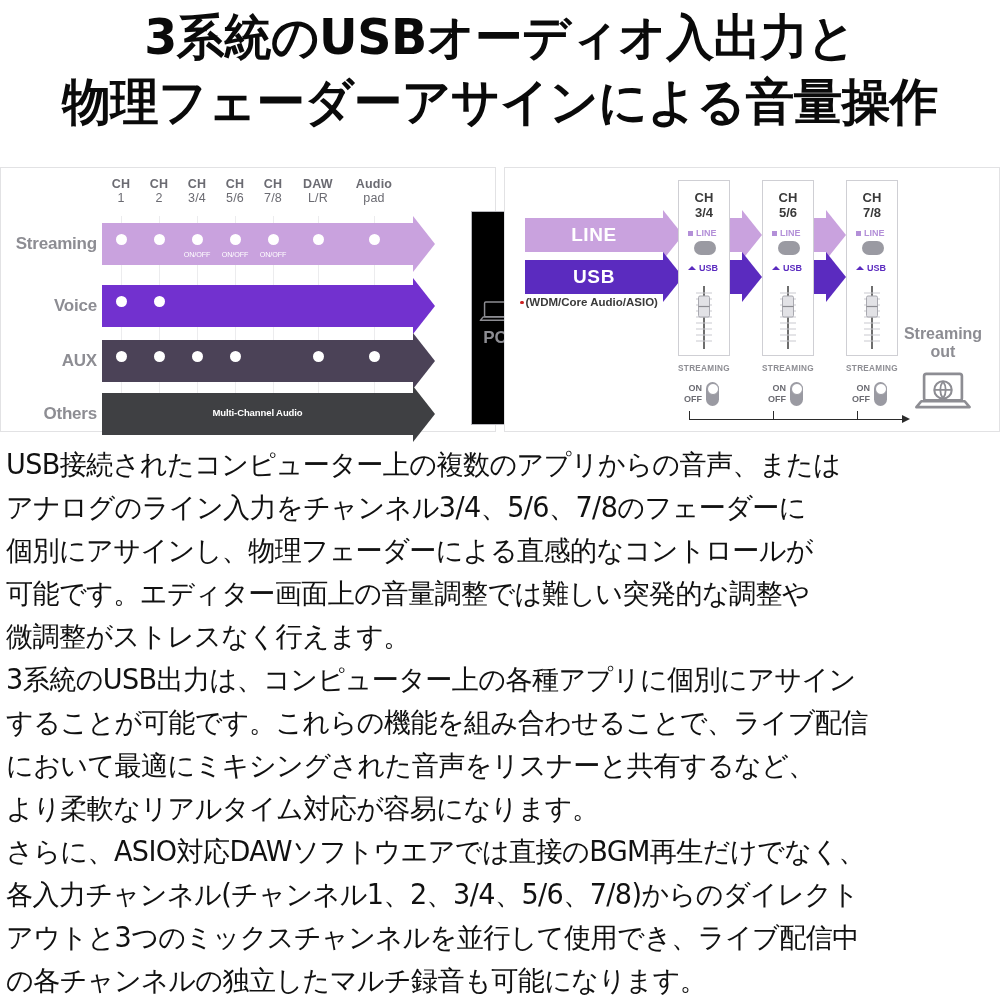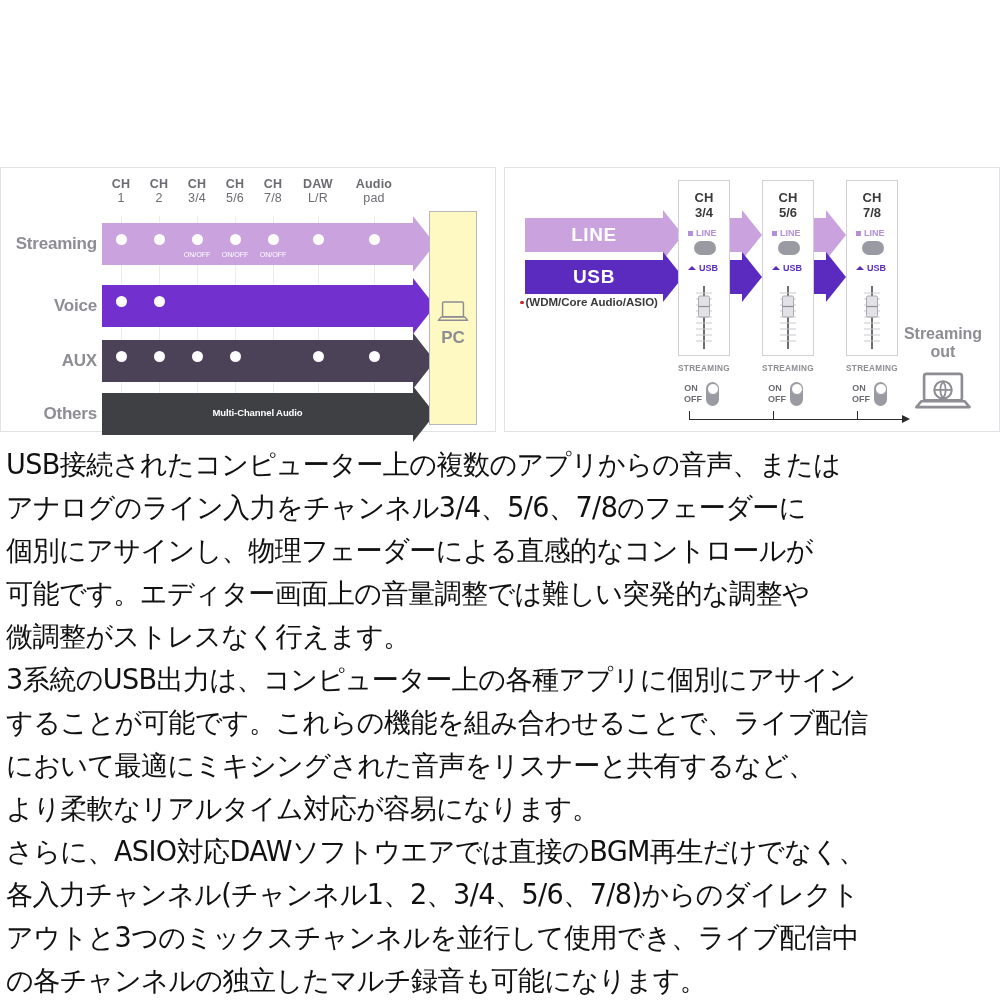--- a/index.html
+++ b/index.html
@@ -72,22 +72,23 @@
   .onoff{
     position:absolute;color:#ffffff;font-size:7.2px;font-weight:normal;
     top:27px;letter-spacing:-0.1px;white-space:nowrap;
   }
   .mca{
     position:absolute;color:#ffffff;font-size:9.5px;font-weight:bold;
     top:14px;letter-spacing:-0.1px;white-space:nowrap;
   }
 
   .pcbox{
-    position:absolute;border:1.6px solid #b7b7bd;background:#fef9c3;
+    position:absolute;border:1.6px solid #b7b7bd;background:#000000;
     box-sizing:border-box;
+    margin-left:42px;
   }
   .pc-ico{position:absolute;left:50%;transform:translateX(-50%);}
   .pc-txt{
     position:absolute;width:100%;text-align:center;
     color:#8d8d93;font-weight:bold;font-size:17px;
   }
 
   
   .bigarrow{position:absolute;height:34px;}
   .bigarrow .body{position:absolute;left:0;top:0;height:34px;}
@@ -141,21 +142,21 @@
 
   .strm-lbl{
     position:absolute;color:#8d8d93;font-size:8.2px;font-weight:bold;
     letter-spacing:0.3px;white-space:nowrap;text-align:center;width:70px;
   }
   .onoffsw{position:absolute;width:58px;}
   .onoffsw .t{
     position:absolute;color:#6b6b72;font-size:9px;font-weight:bold;
     text-align:right;width:22px;left:0;
   }
-  .onoffsw .on{top:0;text-align:center;}
+  .onoffsw .on{top:0;}
   .onoffsw .off{top:11px;}
   .onoffsw .lever{
     position:absolute;left:26px;top:-1px;width:13px;height:24px;
     border-radius:7px;background:#9a9aa2;
   }
   .onoffsw .lever::before{
     content:"";position:absolute;left:0.5px;top:0.5px;width:12px;height:12px;
     border-radius:50%;background:#ffffff;border:1px solid #9a9aa2;
     box-sizing:border-box;
   }
@@ -180,20 +181,24 @@
     letter-spacing:-0.6px;
     white-space:pre-wrap;
     transform:scaleX(0.985);transform-origin:left top;
   }
 </style>
 </head>
 <body>
 
 <div class="page">
 
+  <div class="headline">
+    <span class="hl hl1">3系統のUSBオーディオ入出力と</span>
+    <span class="hl hl2">物理フェーダーアサインによる音量操作</span>
+  </div>
 
   <div class="figures">
 
     <div class="panel panel-left">
       <div id="lp-mount">
           <div class="col-head" style="left: 90px; width: 60px;">
             <span>CH</span>
             <span class="l2">1</span>
           </div>
           <div class="col-head" style="left: 128px; width: 60px;">

